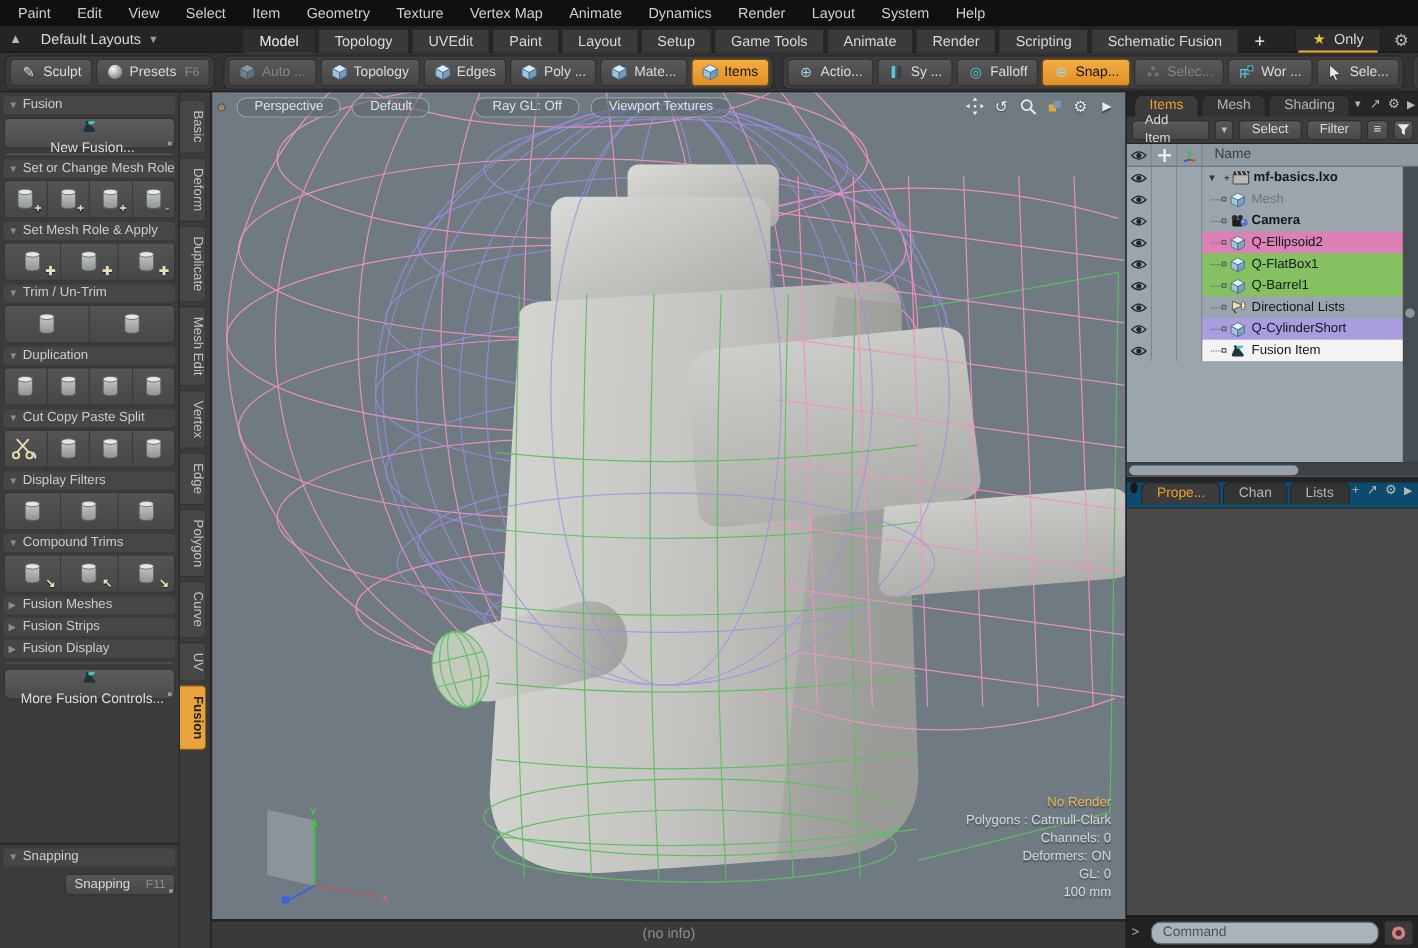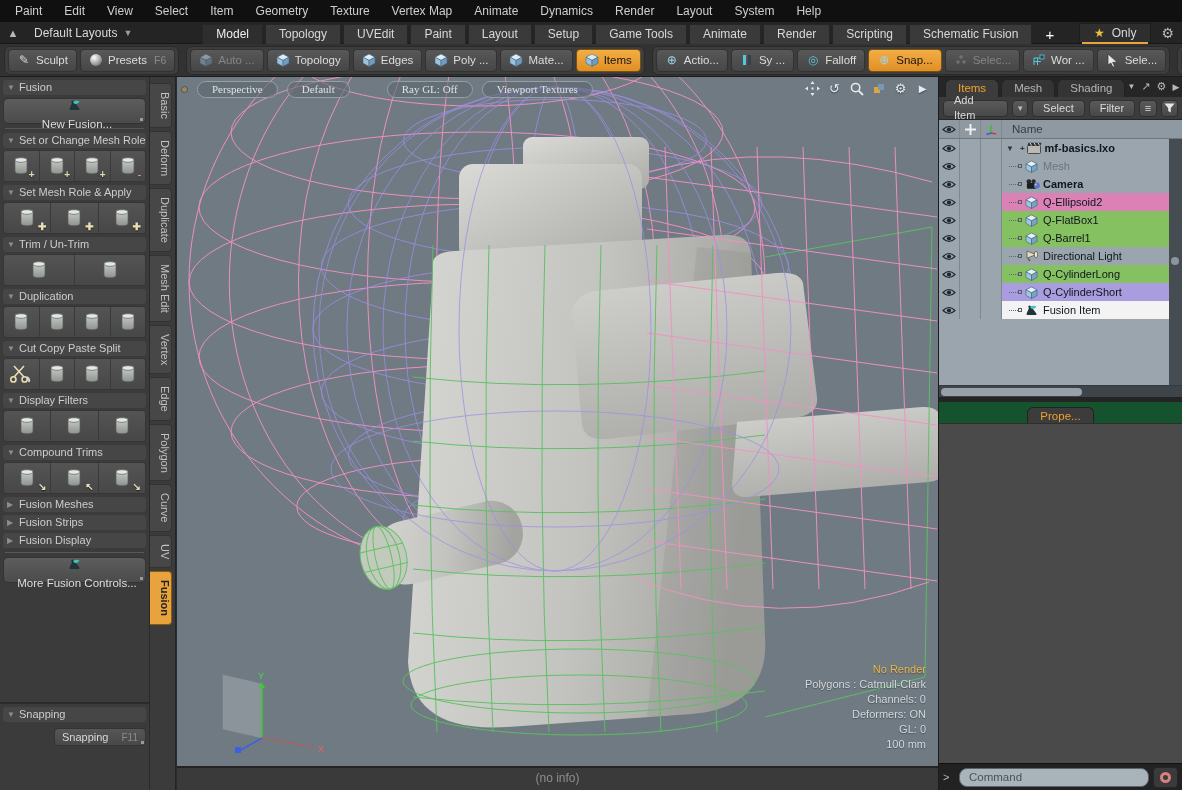--- a/index.html
+++ b/index.html
@@ -54,21 +54,21 @@
   .sb-snapbtn::after { content:""; position:absolute; right:1px; bottom:1px; width:3px; height:3px; background:#9a9a9a; }
 
   
   #side-tabs { position:absolute; left:150px; top:77px; width:26px; height:713px; background:#3b3b3b; border-right:1px solid #242424; display:flex; flex-direction:column; padding-top:6px; }
   .vtab { writing-mode:vertical-rl; text-orientation:sideways; background:#474747; color:#c2c2c2; font-size:11px; padding:8px 0; margin:0 2px 3px 0; border:1px solid #333; border-left:none; border-radius:0 4px 4px 0; text-align:center; width:22px; }
   .vtab.active { background:#e8a33d; color:#222; border-color:#8a5c12; font-weight:bold; }
 
   
   #viewport { position:absolute; left:177px; top:77px; width:761px; height:689px; background:#6f7a82; overflow:hidden; }
   #scene { position:absolute; left:0; top:0; }
-  #vp-bar { position:absolute; left:4px; top:4px; display:flex; align-items:center; gap:9px;font-family:Liberation Serif, serif; }
+  #vp-bar { position:absolute; left:4px; top:4px; display:flex; align-items:center; gap:9px; }
   #vp-dot { width:7px; height:7px; border-radius:50%; background:#9a8a64; border:1px solid #55504a; }
   .vp-pill { height:17px; line-height:15px; padding:0 14px; border:1px solid #97a0a8; border-radius:9px; background:rgba(90,100,108,.55); color:#dde2e6; font-size:11px; white-space:nowrap; }
   .vp-pill.gap { margin-left:28px; }
   #vp-nav { position:absolute; right:8px; top:4px; display:flex; align-items:center; gap:7px; color:#e7ebee; font-size:13px; text-shadow:0 1px 1px rgba(40,46,52,.8); }
   #vp-nav .nv { width:15px; height:15px; display:flex; align-items:center; justify-content:center; }
   #vp-info { position:absolute; right:12px; bottom:14px; text-align:right; font-size:11px; line-height:15px; color:#d3d8dc; text-shadow:0 1px 1px rgba(40,46,52,.55); }
   #vp-info .noitems { color:#ecb54b; }
 
   
   #vp-status { position:absolute; left:177px; top:766px; width:761px; height:24px; background:#3a3a3a; border-top:2px solid #232323; color:#8e8e8e; font-size:12px; text-align:center; line-height:21px; }
@@ -95,21 +95,21 @@
   .rp-row.dim .cell-name { color:#6c757d; }
   .twig { width:9px; height:1px; border-top:1px dotted #5f6870; margin-left:7px; }
   .sqr { width:4px; height:4px; border:1px solid #545d65; margin-right:3px; flex:0 0 auto; }
   .itm-ic { width:15px; height:13px; margin-right:3px; flex:0 0 auto; display:flex; align-items:center; }
   .root-pre { font-size:8px; color:#2e363d; margin:0 2px 0 4px; }
   #rp-vscroll { position:absolute; right:0; top:19px; bottom:0; width:13px; background:#454c52; border-left:1px solid #39404-6; }
   #rp-vscroll .dot { position:absolute; left:2px; top:118px; width:8px; height:8px; border-radius:50%; background:#8b959d; }
   #rp-hscroll { height:12px; margin-top:auto; background:#3d444a; border-top:1px solid #333a40; position:relative; }
   #rp-hscroll .hnd { position:absolute; left:2px; top:2px; width:58%; height:8px; border-radius:4px; background:#97a1a9; }
   #rp-gap { height:5px; background:#242424; }
-  #rp-lowtabs { height:21px; background:#14532d; display:flex; align-items:center; padding-left:2px;flex-direction:column; }
+  #rp-lowtabs { height:21px; background:#0c4a6e; display:flex; align-items:flex-start; padding-left:2px; }
   #rp-props { flex:1; background:#4a4a4a; border-top:1px solid #2e2e2e; }
   #rp-cmd { height:27px; background:#222; display:flex; align-items:center; padding:0 4px; gap:4px; border-top:1px solid #111; }
   #rp-cmd .prompt { color:#b8b8b8; font-size:11px; width:12px; }
   #cmd-input { flex:1; height:19px; border-radius:8px; border:1px solid #5a636a; background:#a9b3ba; color:#333c44; font-size:11.5px; padding:0 9px; font-family:"Liberation Sans",sans-serif; outline:none; }
   #cmd-input::placeholder { color:#49525a; opacity:1; }
   #cmd-ring { width:25px; height:21px; background:#3a3a3a; border:1px solid #262626; border-radius:4px; display:flex; align-items:center; justify-content:center; }
   #cmd-ring .ring { width:11px; height:11px; border-radius:50%; border:3px solid #d87f7f; }
 
   svg { display:block; }
 </style>
@@ -1074,43 +1074,21 @@
             <div class="cell-name">
               <span class="twig"></span>
               <span class="sqr"></span>
               <span class="itm-ic">
                 <svg width="14" height="12" viewBox="0 0 14 12">
                   <polygon points="2,1 11,4.6 2,8.2" fill="#e6ddc0" stroke="#5a5648" stroke-width="0.8"></polygon>
                   <ellipse cx="11" cy="4.6" rx="1.6" ry="3.4" fill="#f2ecd4" stroke="#5a5648" stroke-width="0.8"></ellipse>
                   <path d="M3 8.5 L5 11" stroke="#444" stroke-width="1.2"></path>
                 </svg>
               </span>
-              <span>Directional Light</span>
-            </div>
-          </div>
-          <div class="rp-row">
-            <div class="col-eye">
-              <svg width="14" height="9" viewBox="0 0 14 9">
-                <path d="M1 4.5 Q7 -1.5 13 4.5 Q7 10.5 1 4.5 Z" fill="none" stroke="#20262b" stroke-width="1.1"></path>
-                <circle cx="7" cy="4.5" r="2.1" fill="#20262b"></circle>
-              </svg>
-            </div>
-            <div class="col-a"></div>
-            <div class="col-b"></div>
-            <div class="cell-name" style="background: rgb(133, 193, 97);">
-              <span class="twig"></span>
-              <span class="sqr"></span>
-              <span class="itm-ic">
-                <svg width="13" height="13" viewBox="0 0 14 14">
-                  <polygon points="7,1 13,4.2 7,7.4 1,4.2" fill="#e4f0fa" stroke="#46647c" stroke-width="0.7"></polygon>
-                  <polygon points="1,4.2 7,7.4 7,13.4 1,10.2" fill="#a2c6de" stroke="#46647c" stroke-width="0.7"></polygon>
-                  <polygon points="13,4.2 7,7.4 7,13.4 13,10.2" fill="#7aa4c6" stroke="#46647c" stroke-width="0.7"></polygon>
-                </svg>
-              </span>
-              <span>Q-CylinderLong</span>
+              <span>Directional Lists</span>
             </div>
           </div>
           <div class="rp-row">
             <div class="col-eye">
               <svg width="14" height="9" viewBox="0 0 14 9">
                 <path d="M1 4.5 Q7 -1.5 13 4.5 Q7 10.5 1 4.5 Z" fill="none" stroke="#20262b" stroke-width="1.1"></path>
                 <circle cx="7" cy="4.5" r="2.1" fill="#20262b"></circle>
               </svg>
             </div>
             <div class="col-a"></div>

